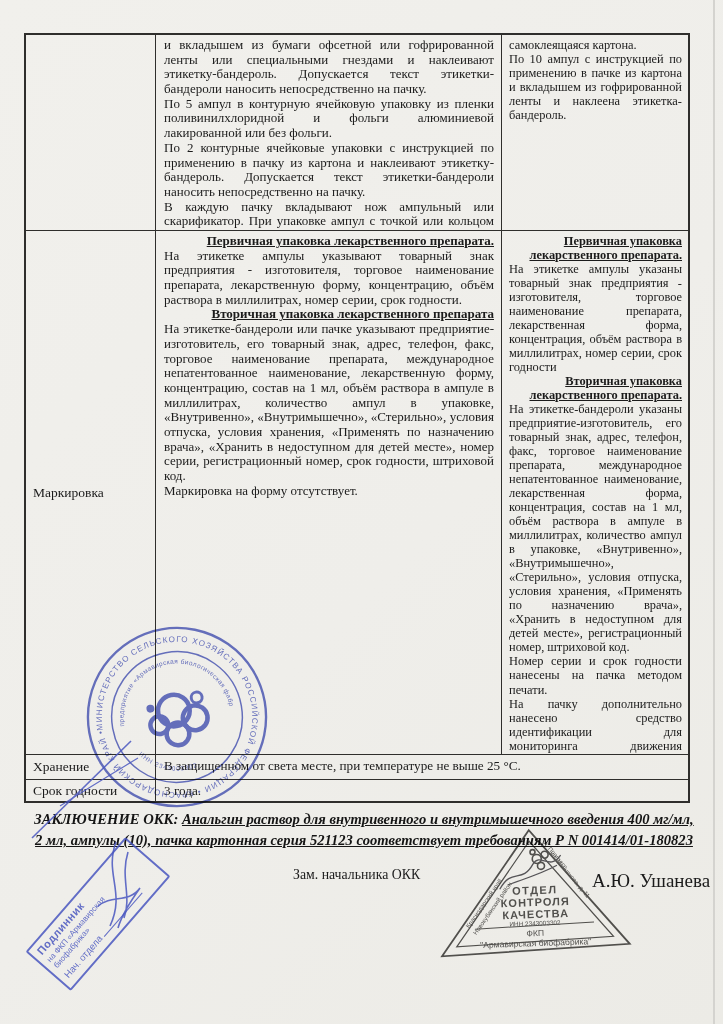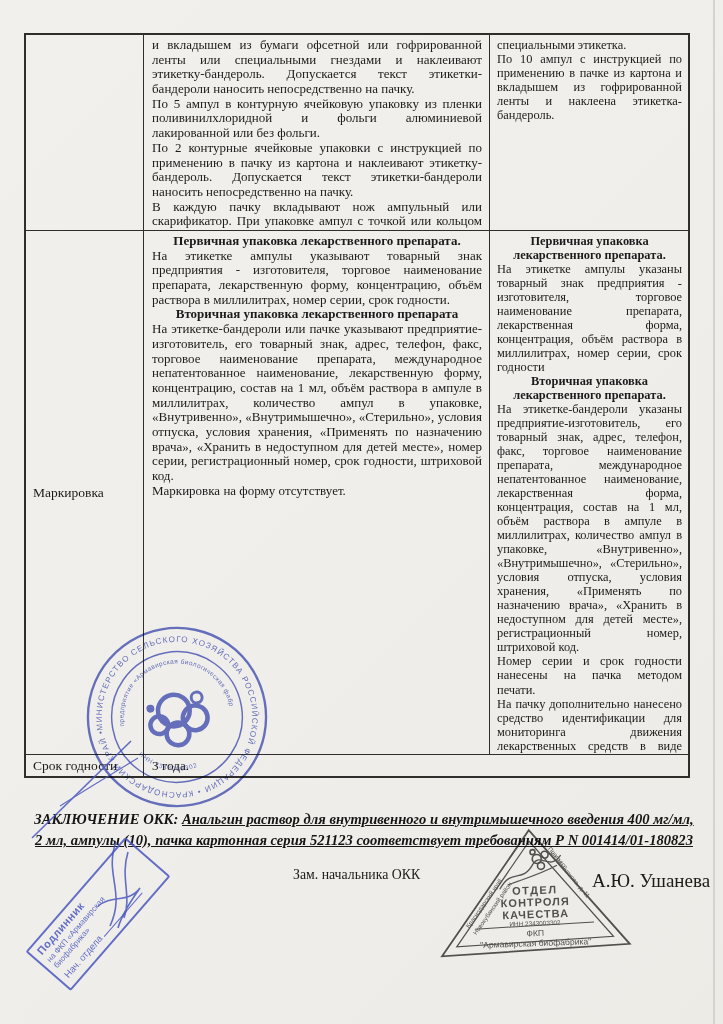--- a/index.html
+++ b/index.html
@@ -19,33 +19,33 @@
   
   .doc-table{
     position:absolute;left:24px;top:33px;width:666px;
     border:2px solid #2f2e2c;
     box-sizing:border-box;
     background:transparent;
   }
   .row{display:flex;box-sizing:border-box;}
   .row.bb{border-bottom:1.5px solid #2f2e2c;}
   .cell{box-sizing:border-box;overflow:hidden;}
-  .c1{width:118px;border-right:1.5px solid #2f2e2c;padding:2px 4px 2px 7px;}
+  .c1{width:130px;border-right:1.5px solid #2f2e2c;padding:2px 4px 2px 7px;}
   .c2{width:346px;border-right:1.5px solid #2f2e2c;padding:3px 7px 2px 8px;
       font-size:13px;line-height:1.13;text-align:justify;}
   .c3{flex:1;padding:3px 6px 2px 7px;font-size:12.4px;line-height:1.13;text-align:justify;}
   .r1{height:196px;}
   .r2{height:524px;}
   .r3{height:25px;}
   .r4{height:21px;}
   .label-cell{display:flex;align-items:center;font-size:13.5px;}
   .top-label{align-items:flex-start;}
   .value-cell{flex:1;padding:3px 6px 2px 8px;font-size:13.2px;line-height:1.2;}
   .para{margin:0;}
-  .para.b{font-weight:bold;text-align:center;}
+  .para.b{font-weight:bold;text-align:right;text-decoration:underline;}
   
   .conclusion{
     position:absolute;left:22px;top:809px;width:684px;
     font-size:14.6px;font-weight:bold;font-style:italic;
     line-height:21px;text-align:center;color:#151515;
   }
   .conclusion .u{text-decoration:underline;}
   
   .sig-role{position:absolute;left:293px;top:867px;font-size:13.8px;}
   .sig-name{position:absolute;left:592px;top:862px;font-size:19px;margin-top:8px;}
@@ -86,21 +86,21 @@
 
     <div class="row bb r1">
       <div class="cell c1 label-cell top-label"></div>
       <div class="cell c2">
           <p class="para">и вкладышем из бумаги офсетной или гофрированной ленты или специальными гнездами и наклеивают этикетку-бандероль. Допускается текст этикетки-бандероли наносить непосредственно на пачку.</p>
           <p class="para">По 5 ампул в контурную ячейковую упаковку из пленки поливинилхлоридной и фольги алюминиевой лакированной или без фольги.</p>
           <p class="para">По 2 контурные ячейковые упаковки с инструкцией по применению в пачку из картона и наклеивают этикетку-бандероль. Допускается текст этикетки-бандероли наносить непосредственно на пачку.</p>
           <p class="para">В каждую пачку вкладывают нож ампульный или скарификатор. При упаковке ампул с точкой или кольцом разлома нож ампульный или скарификатор не вкладывают</p>
         </div>
       <div class="cell c3">
-          <p class="para">специальными этикетка.</p>
+          <p class="para">самоклеящаяся картона.</p>
           <p class="para">По 10 ампул с инструкцией по применению в пачке из картона и вкладышем из гофрированной ленты и наклеена этикетка-бандероль.</p>
         </div>
     </div>
 
     <div class="row bb r2">
       <div class="cell c1 label-cell">Маркировка</div>
       <div class="cell c2">
           <p class="para b">Первичная упаковка лекарственного препарата.</p>
           <p class="para">На этикетке ампулы указывают товарный знак предприятия - изготовителя, торговое наименование препарата, лекарственную форму, концентрацию, объём раствора в миллилитрах, номер серии, срок годности.</p>
           <p class="para b">Вторичная упаковка лекарственного препарата</p>
@@ -110,20 +110,24 @@
       <div class="cell c3">
           <p class="para b">Первичная упаковка лекарственного препарата.</p>
           <p class="para">На этикетке ампулы указаны товарный знак предприятия - изготовителя, торговое наименование препарата, лекарственная форма, концентрация, объём раствора в миллилитрах, номер серии, срок годности</p>
           <p class="para b">Вторичная упаковка лекарственного препарата.</p>
           <p class="para">На этикетке-бандероли указаны предприятие-изготовитель, его товарный знак, адрес, телефон, факс, торговое наименование препарата, международное непатентованное наименование, лекарственная форма, концентрация, состав на 1 мл, объём раствора в ампуле в миллилитрах, количество ампул в упаковке, «Внутривенно», «Внутримышечно», «Стерильно», условия отпуска, условия хранения, «Применять по назначению врача», «Хранить в недоступном для детей месте», регистрационный номер, штриховой код.</p>
           <p class="para">Номер серии и срок годности нанесены на пачка методом печати.</p>
           <p class="para">На пачку дополнительно нанесено средство идентификации для мониторинга движения лекарственных средств в виде самоклеящегося стикера</p>
         </div>
     </div>
 
+    <div class="row bb r3">
+      <div class="cell c1 label-cell">Хранение</div>
+      <div class="cell value-cell">В защищенном от света месте, при температуре не выше 25 °С.</div>
+    </div>
 
     <div class="row r4">
       <div class="cell c1 label-cell">Срок годности</div>
       <div class="cell value-cell">3 года.</div>
     </div>
   </div>
 
   <div class="conclusion">
     <div><span>ЗАКЛЮЧЕНИЕ ОКК: </span><span class="u">Анальгин раствор для внутривенного и внутримышечного введения 400 мг/мл,</span></div>
     <div class="u">2 мл, ампулы (10), пачка картонная серия 521123 соответствует требованиям Р N 001414/01-180823</div>

